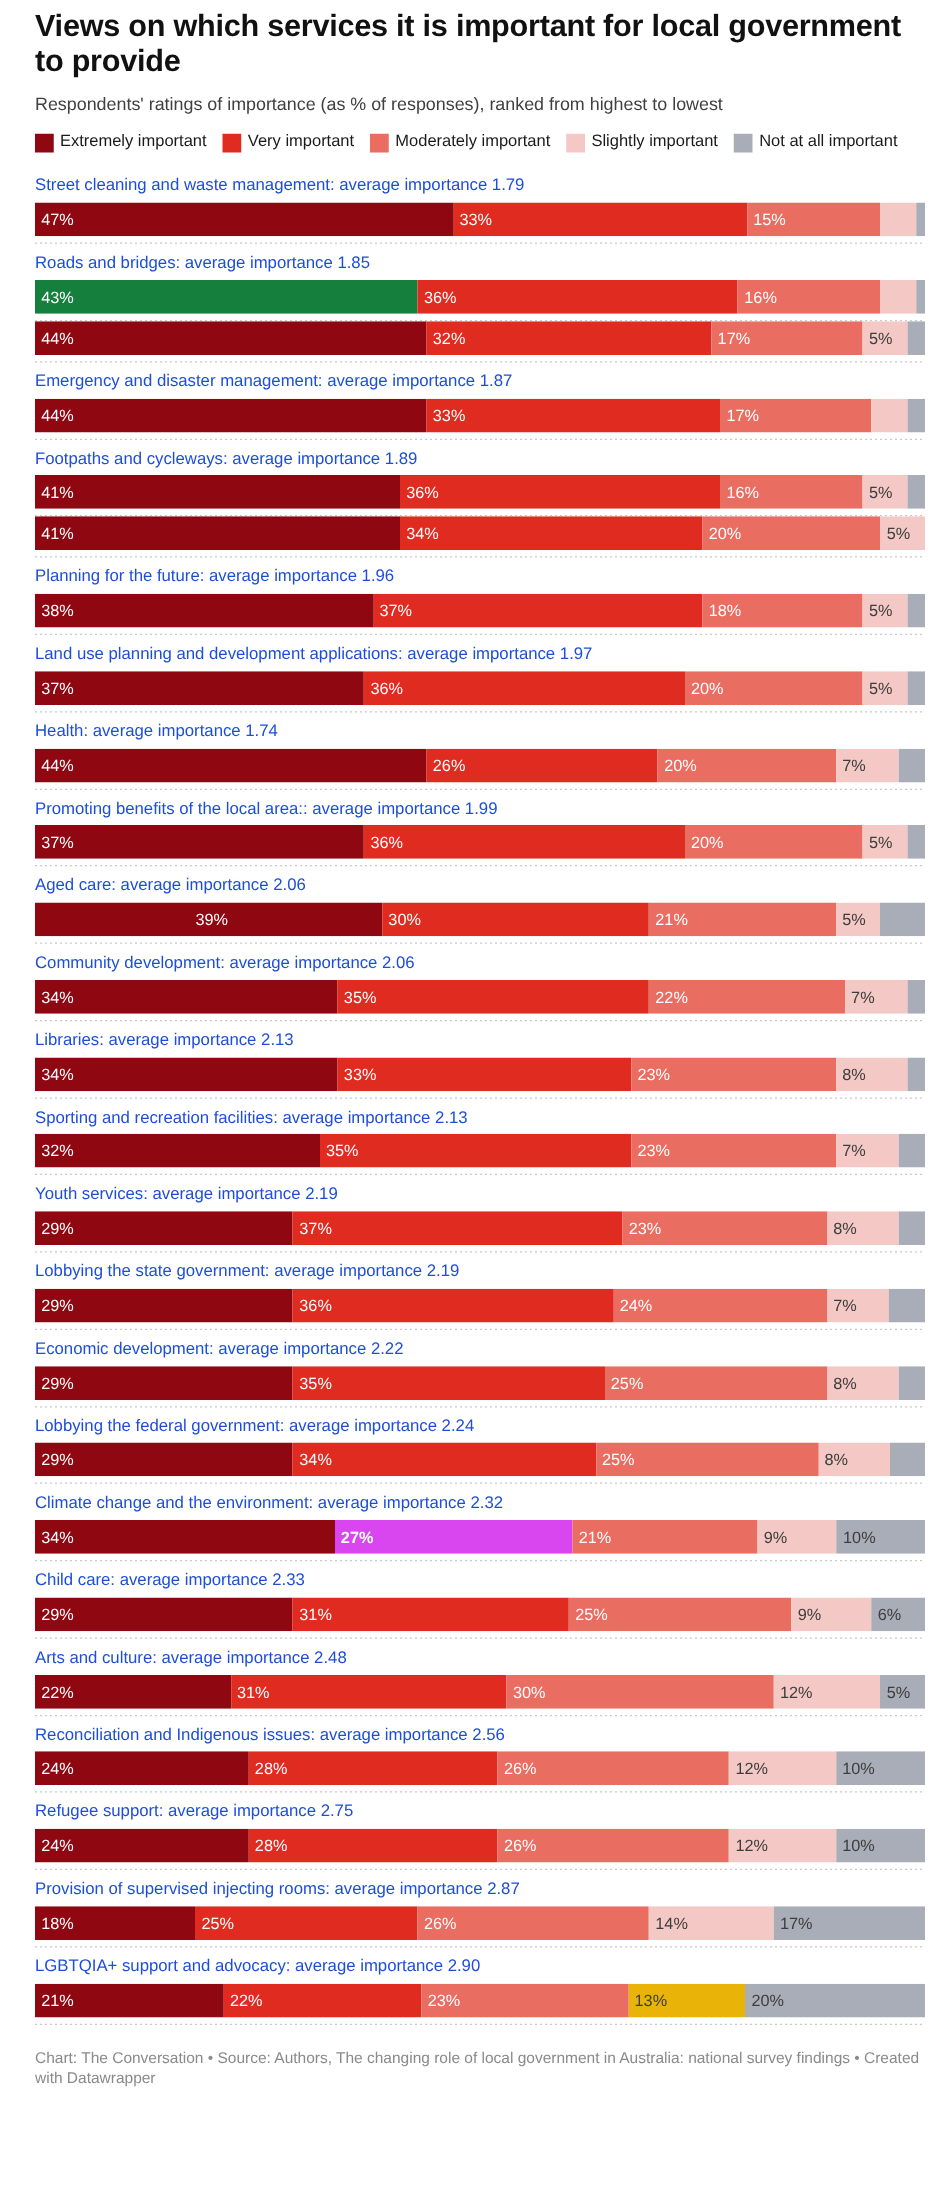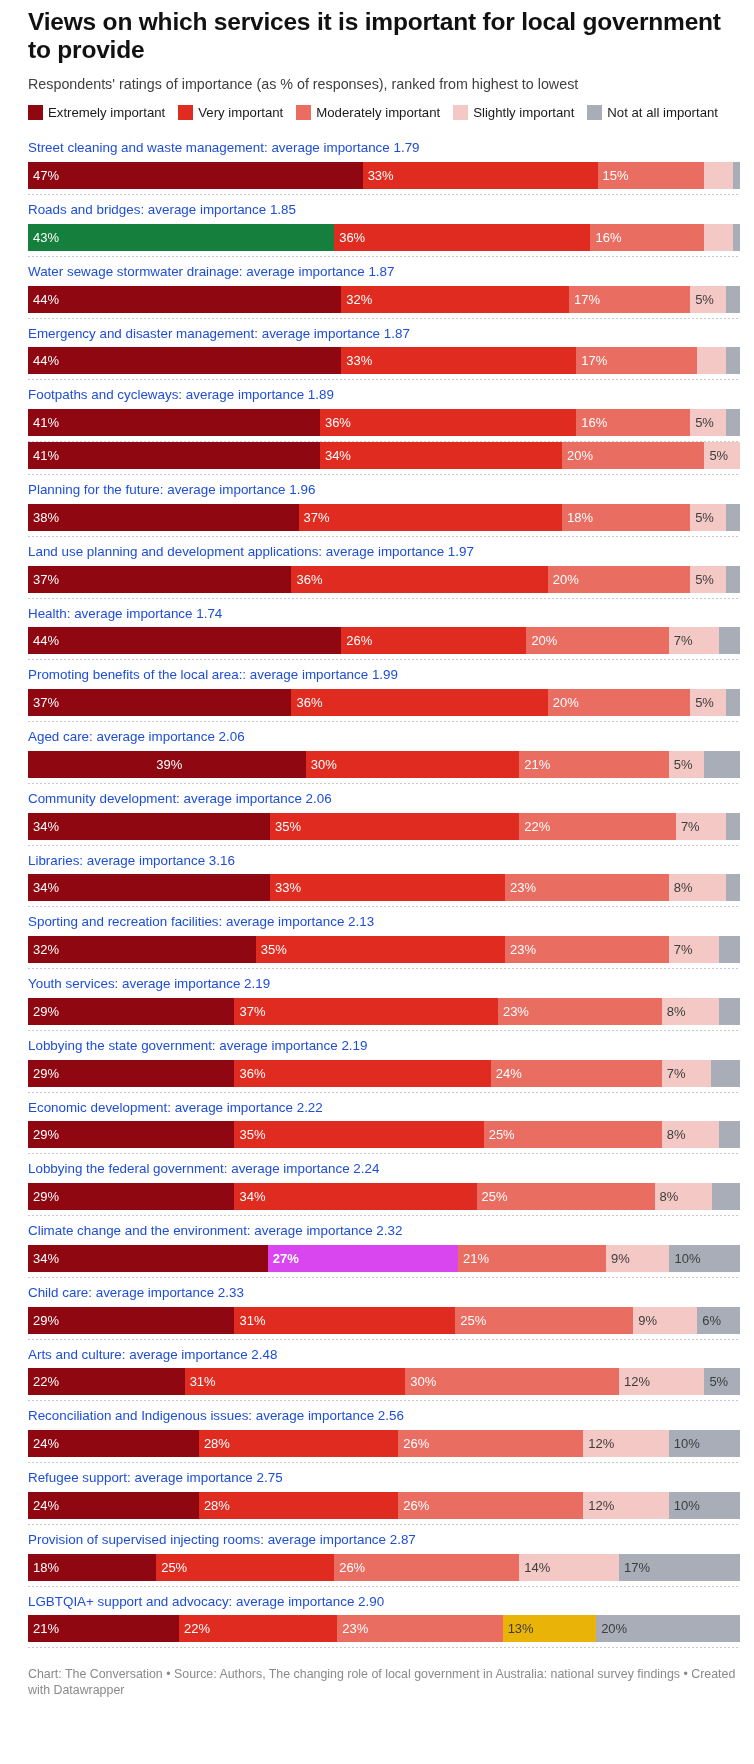--- a/index.html
+++ b/index.html
@@ -35,21 +35,21 @@
   .legend {
     display: flex;
     flex-wrap: wrap;
     align-items: center;
     gap: 0px;
     margin: 0 0 11px 0;
     line-height: 1.28;
   }
   .legend-item {
     display: inline-flex;
-    align-items: flex-start;
+    align-items: flex-end;
     margin-right: 13px;
     font-size: 13.2px;
     color: #1a1a1a;
     white-space: nowrap;
   }
   .legend-swatch {
     width: 15px;
     height: 15px;
     margin-right: 5px;
     flex: 0 0 auto;
@@ -164,21 +164,20 @@
           </div>
           <div class="seg light" title="Moderately important: 16%" style="background: rgb(234, 109, 98); width: 16%;">
             <span class="seg-label">16%</span>
           </div>
           <div class="seg dark" title="Slightly important: 4%" style="background: rgb(244, 201, 197); width: 4%;"></div>
           <div class="seg dark" title="Not at all important: 1%" style="background: rgb(168, 173, 184); width: 1%;"></div>
         </div>
         <div class="row-divider"></div>
       </div>
       <div class="row">
-        <div class="row-label">Water sewage stormwater drainage: average importance 1.87</div>
         <div class="bar">
           <div class="seg light" title="Extremely important: 44%" style="background: rgb(143, 7, 17); width: 44%;">
             <span class="seg-label">44%</span>
           </div>
           <div class="seg light" title="Very important: 32%" style="background: rgb(224, 43, 32); width: 32%;">
             <span class="seg-label">32%</span>
           </div>
           <div class="seg light" title="Moderately important: 17%" style="background: rgb(234, 109, 98); width: 17%;">
             <span class="seg-label">17%</span>
           </div>
@@ -350,21 +349,21 @@
             <span class="seg-label">22%</span>
           </div>
           <div class="seg dark" title="Slightly important: 7%" style="background: rgb(244, 201, 197); width: 7%;">
             <span class="seg-label">7%</span>
           </div>
           <div class="seg dark" title="Not at all important: 2%" style="background: rgb(168, 173, 184); width: 2%;"></div>
         </div>
         <div class="row-divider"></div>
       </div>
       <div class="row">
-        <div class="row-label">Libraries: average importance 3.16</div>
+        <div class="row-label">Libraries: average importance 2.13</div>
         <div class="bar">
           <div class="seg light" title="Extremely important: 34%" style="background: rgb(143, 7, 17); width: 34%;">
             <span class="seg-label">34%</span>
           </div>
           <div class="seg light" title="Very important: 33%" style="background: rgb(224, 43, 32); width: 33%;">
             <span class="seg-label">33%</span>
           </div>
           <div class="seg light" title="Moderately important: 23%" style="background: rgb(234, 109, 98); width: 23%;">
             <span class="seg-label">23%</span>
           </div>

